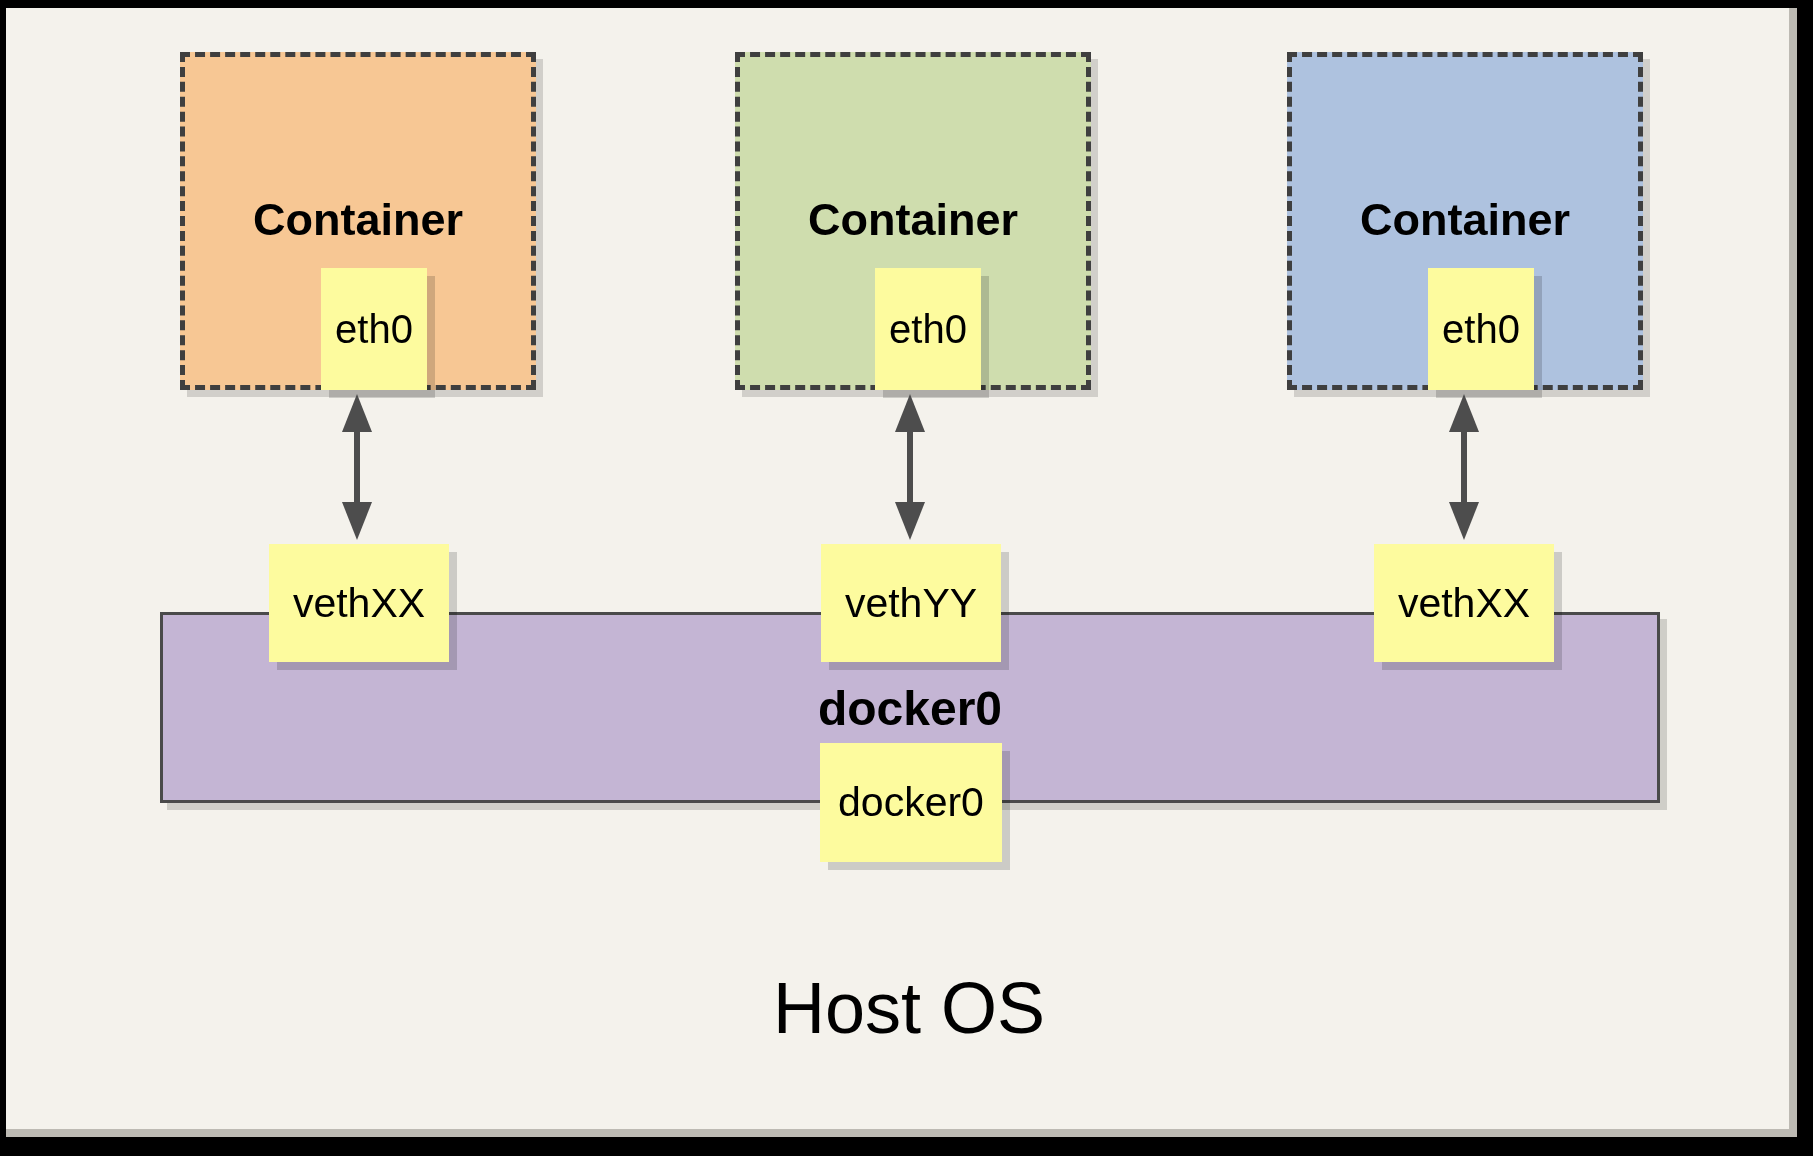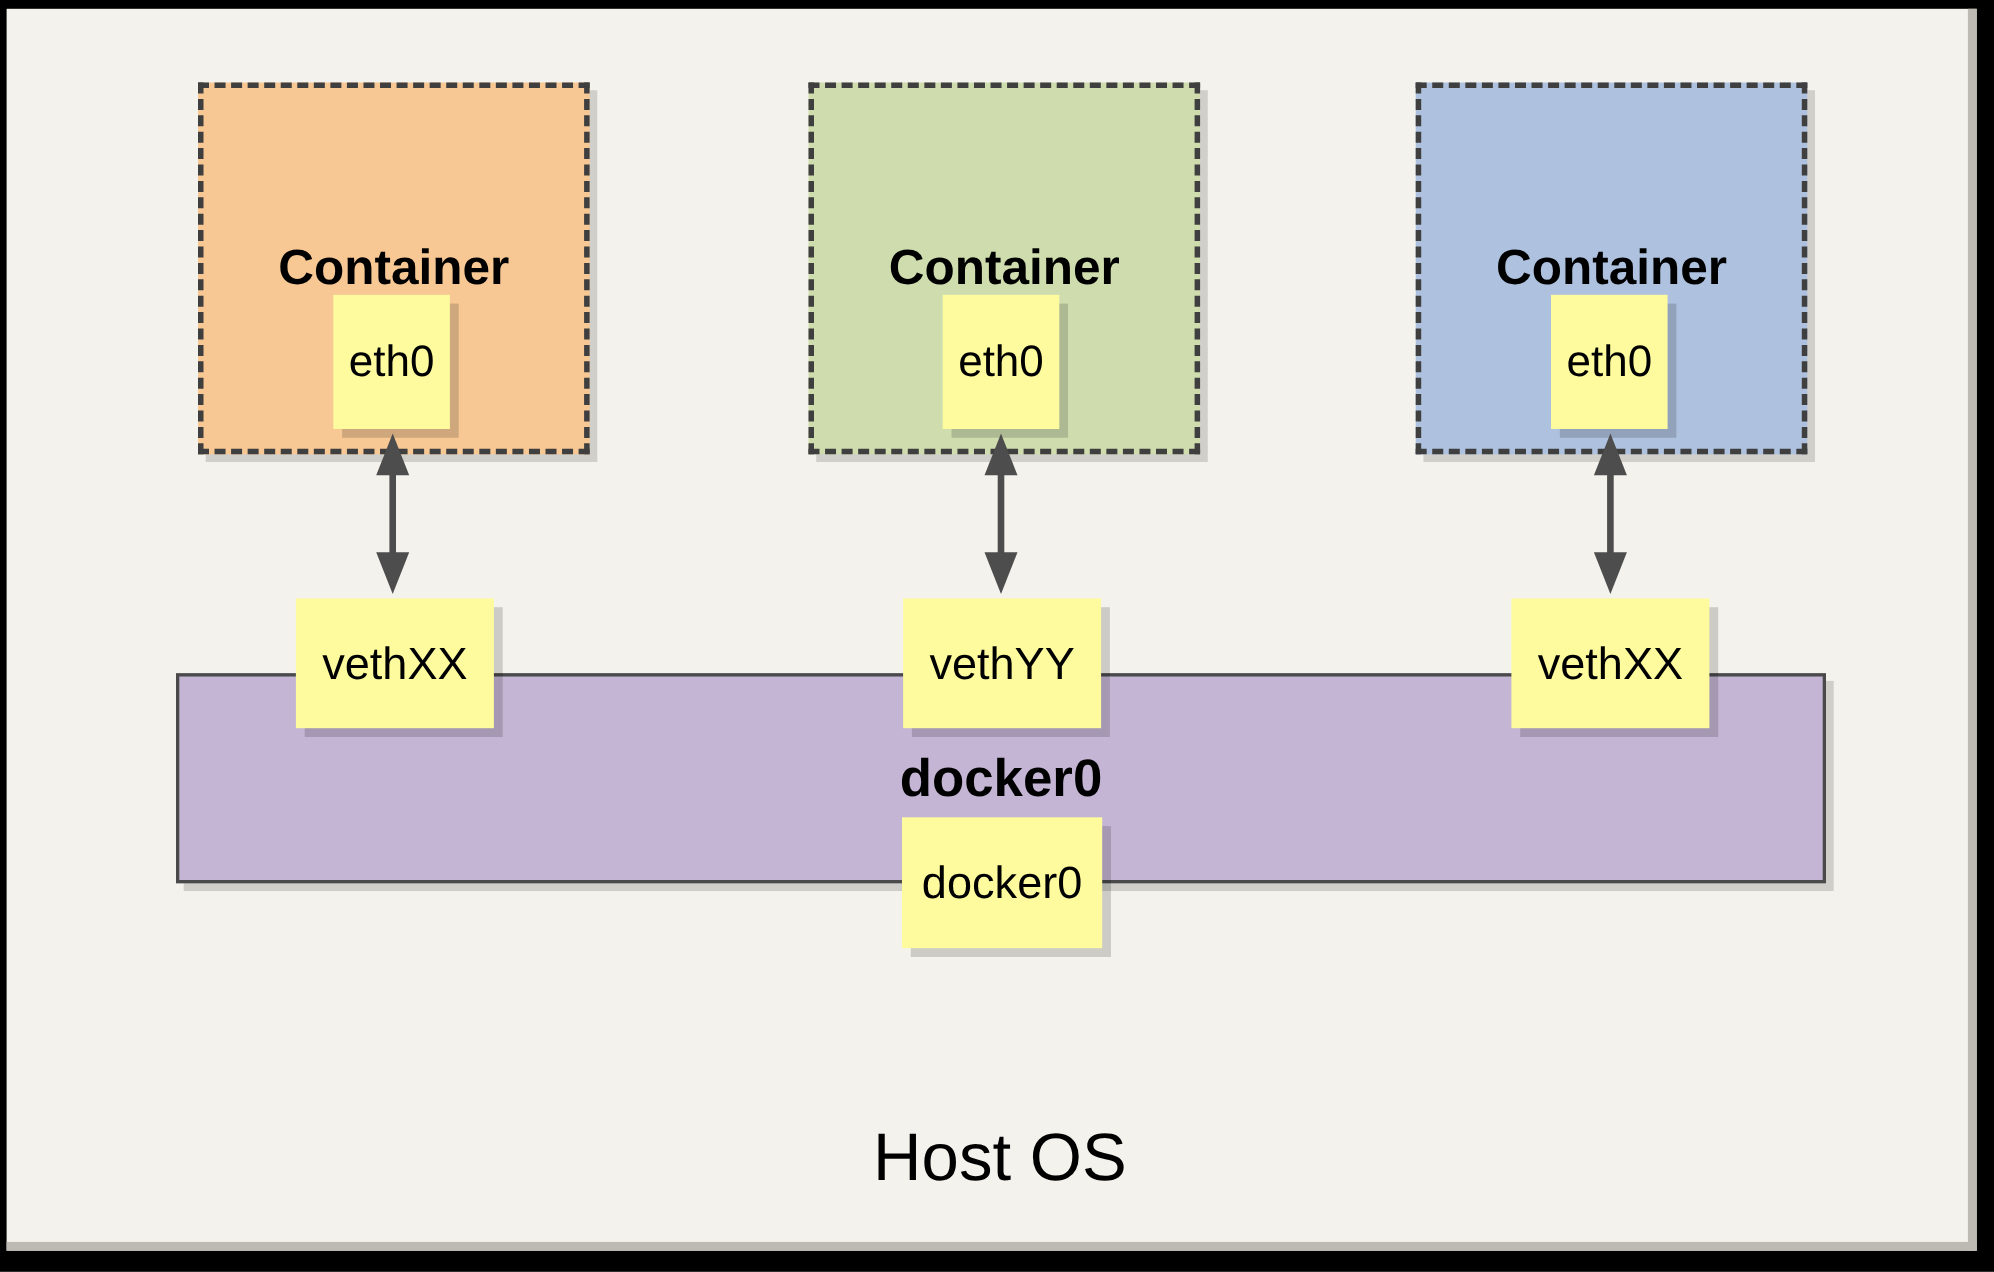--- a/index.html
+++ b/index.html
@@ -31,38 +31,37 @@
     width:1791px;height:1129px;
     background:var(--background);
     border-right:8px solid var(--panel-shadow);
     border-bottom:8px solid var(--panel-shadow);
   }
   .container-box{
     position:absolute;
     top:52px;width:356px;height:338px;
     border:5px dashed var(--dash);
     box-shadow:7px 7px 0 rgba(0,0,0,0.14);
-    margin-top:23px;
   }
   .container-box.c1{left:180px;background:var(--container-1);}
   .container-box.c2{left:735px;background:var(--container-2);}
   .container-box.c3{left:1287px;background:var(--container-3);}
   .container-label{
     position:absolute;left:0;right:0;top:138px;
     text-align:center;
     font-size:45px;font-weight:bold;line-height:50px;
   }
   .iface-box{
     position:absolute;
     background:var(--label-box);
     box-shadow:8px 8px 0 rgba(0,0,0,0.16);
     display:flex;align-items:center;justify-content:center;
     font-size:40px;
   }
-  .eth{top:268px;width:106px;height:122px;}
+  .eth{top:268px;width:106px;height:122px;margin-left:18px;}
   .eth.e1{left:303px;}
   .eth.e2{left:857px;}
   .eth.e3{left:1410px;}
   .arrow{
     position:absolute;top:392px;width:40px;height:150px;
   }
   .arrow.a1{left:337px;}
   .arrow.a2{left:890px;}
   .arrow.a3{left:1444px;}
   .bridge-bar{
@@ -84,23 +83,22 @@
   .veth.v3{left:1374px;}
   .docker0-box{left:820px;top:743px;width:182px;height:119px;font-size:41px;}
   .ip-label{
     position:absolute;left:993px;top:845px;
     font-size:38px;line-height:44px;
     white-space:nowrap;
   }
   .host-label{
     position:absolute;left:909px;top:962px;
     transform:translateX(-50%);
-    font-size:61px;line-height:92px;
+    font-size:72px;line-height:92px;
     white-space:nowrap;
-    margin-top:44px;
   }
 </style>
 </head>
 <body>
 
 <div class="canvas">
   <div class="panel"></div>
 
   <div class="container-box c1">
     <div class="container-label">Container</div>

